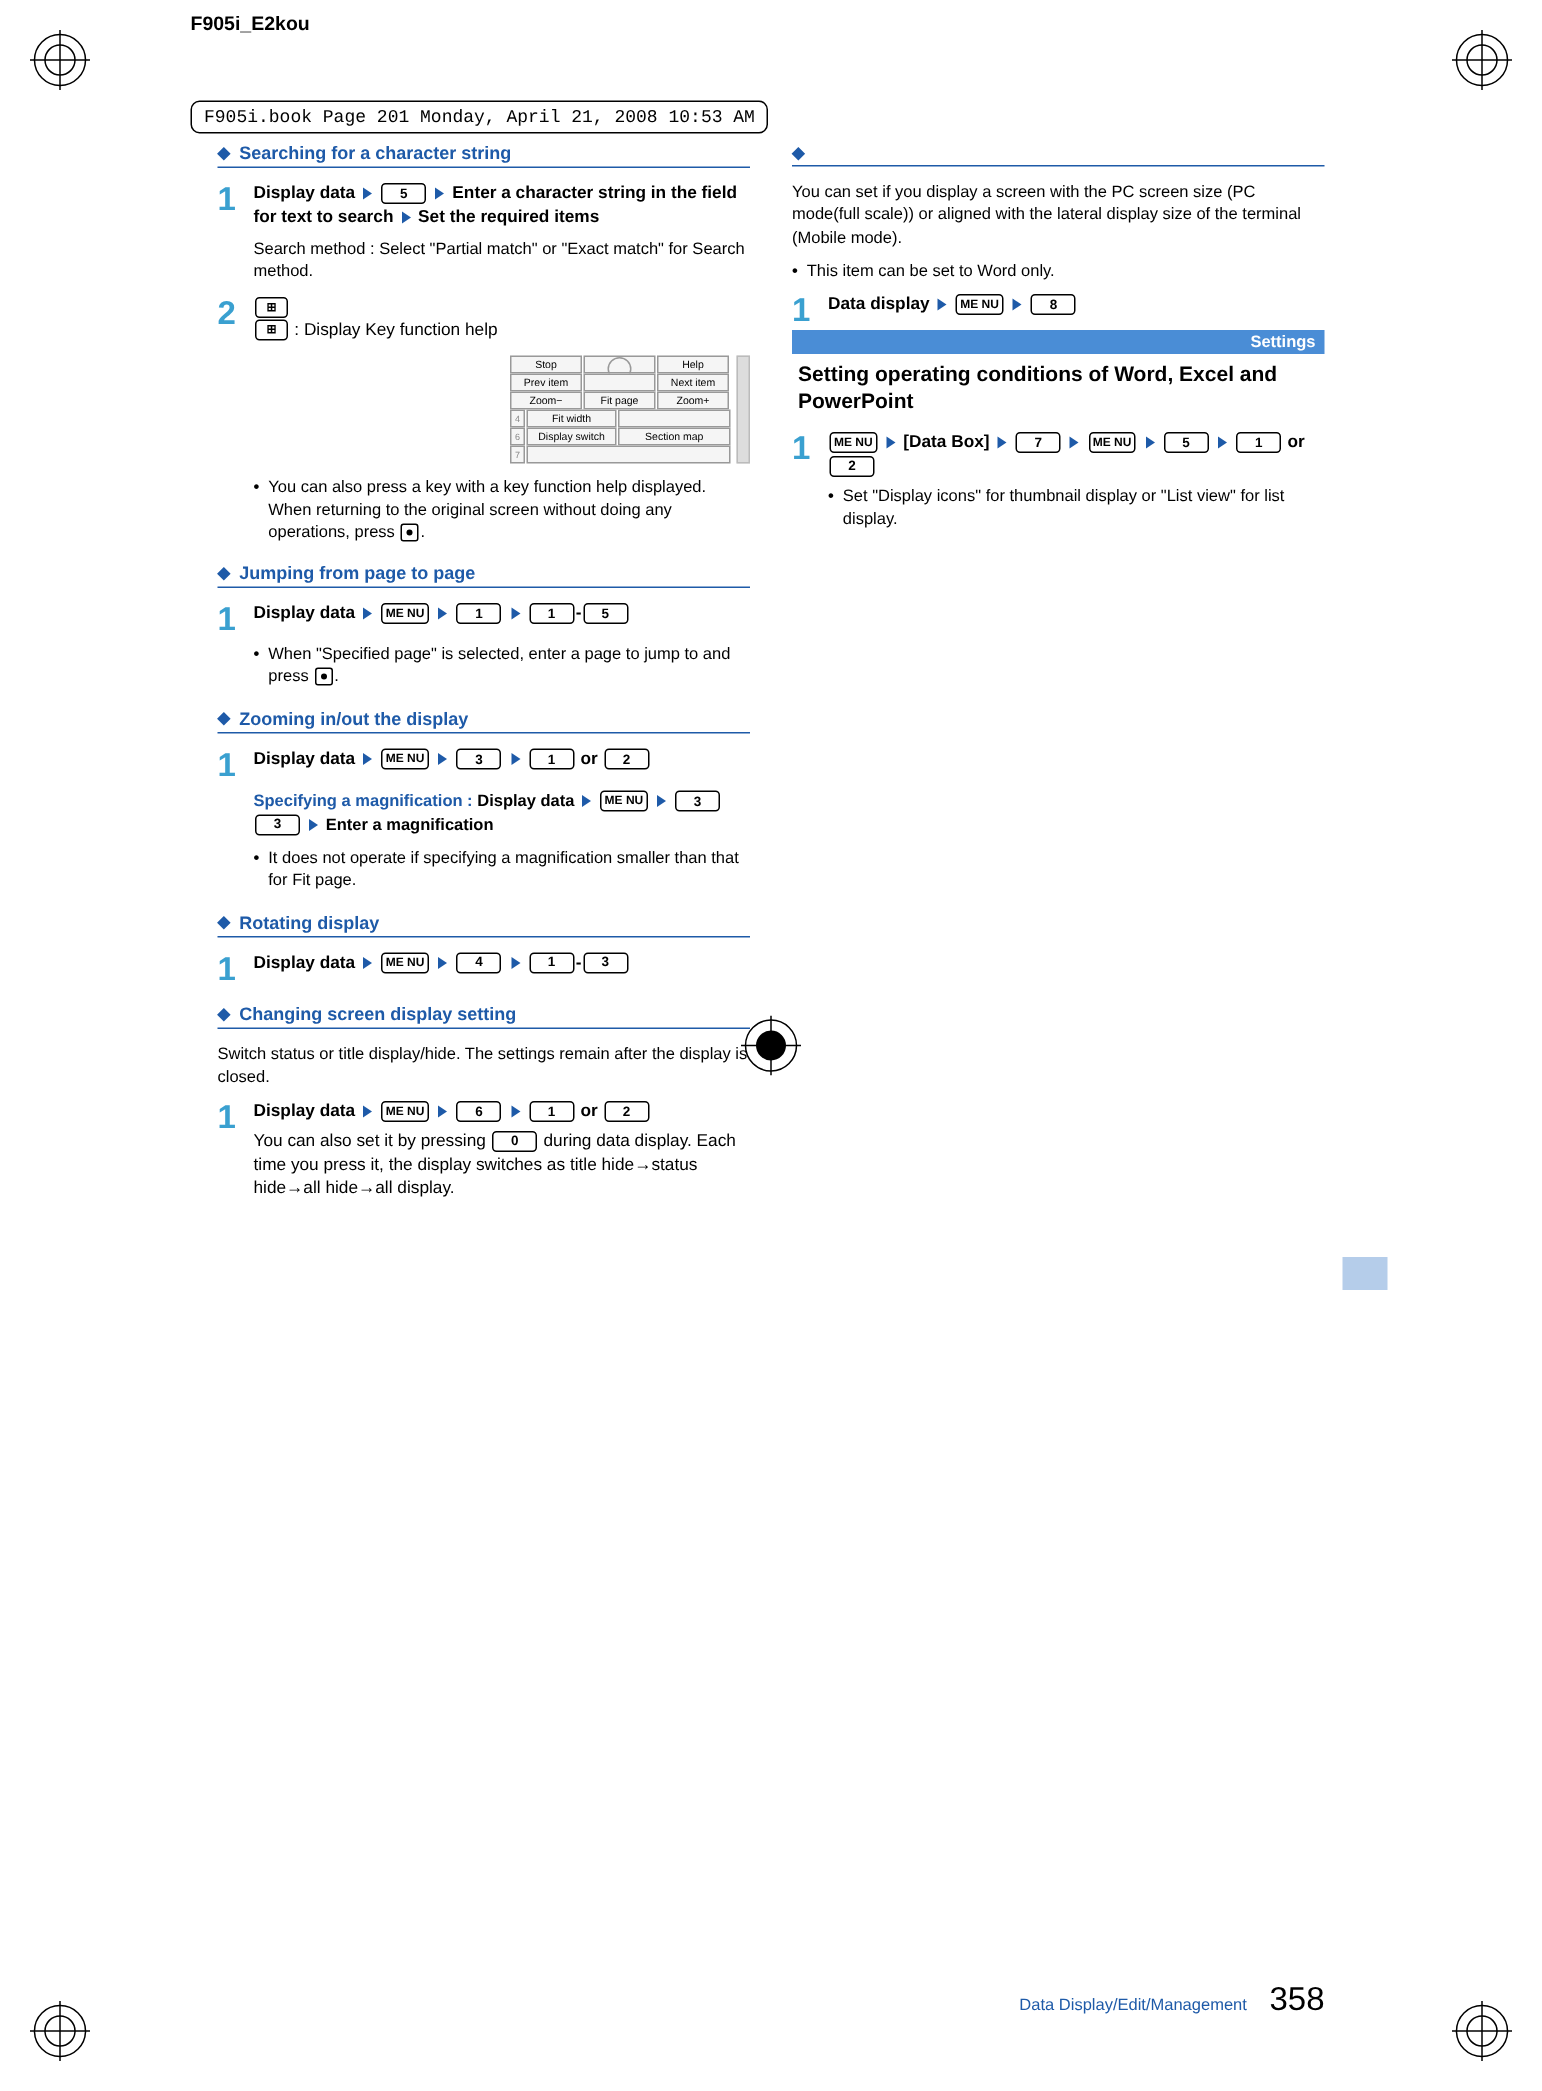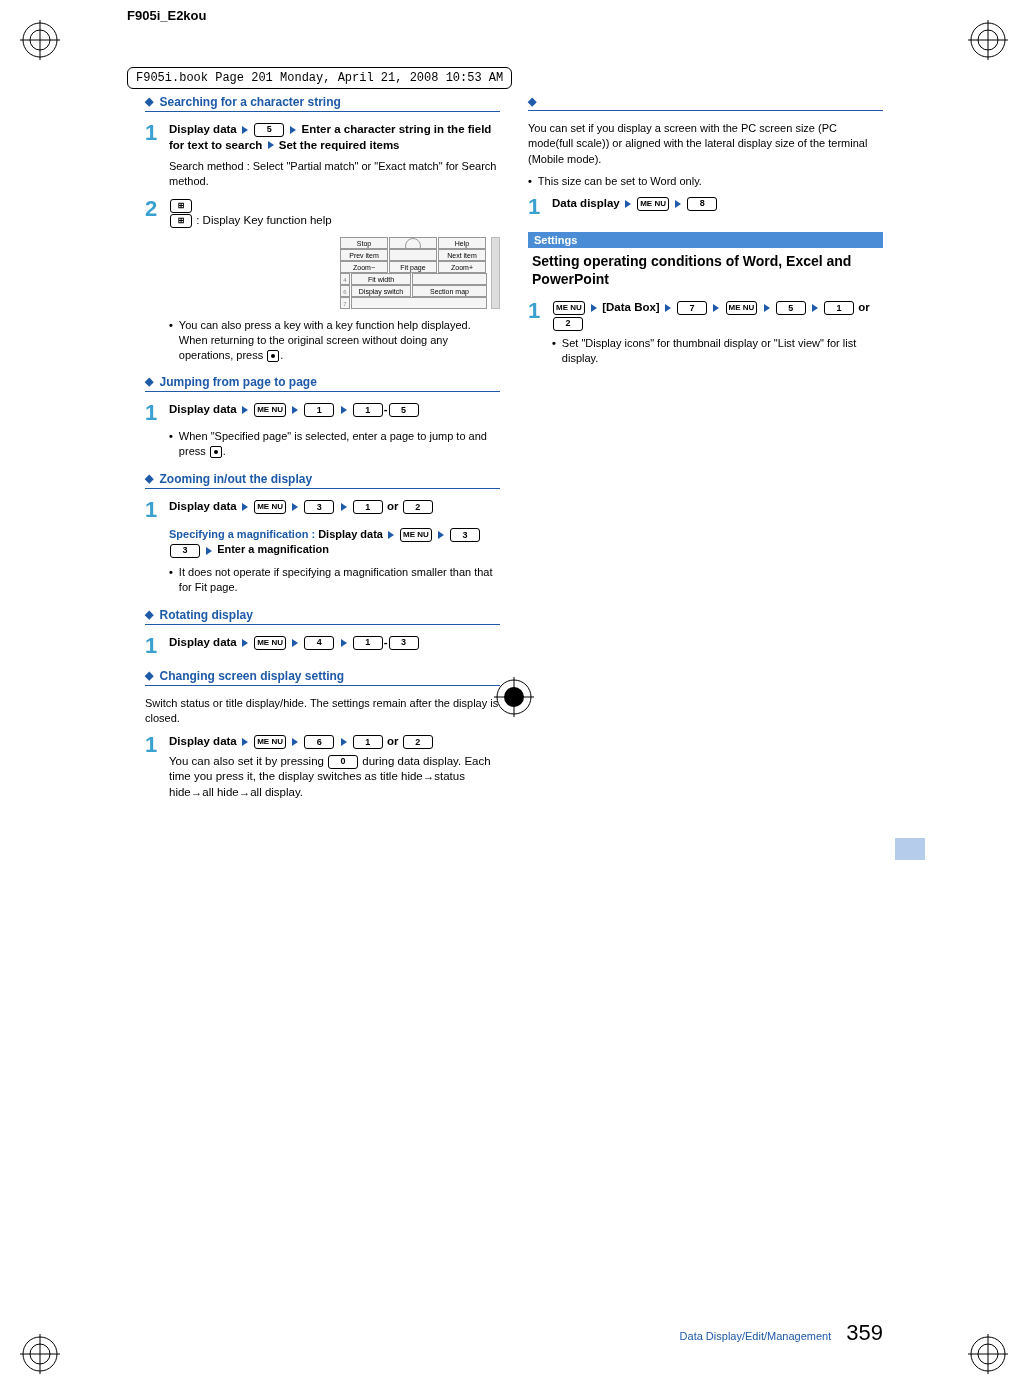--- a/index.html
+++ b/index.html
@@ -148,21 +148,21 @@
     font-size: 11px;
     line-height: 1.4;
     margin: 4px 0;
   }
   .settings-bar {
     background: #4a8dd6;
     color: #fff;
     font-size: 11px;
     font-weight: bold;
     padding: 2px 6px;
-    margin-top: 12px;
+    text-align: right;
   }
   .settings-title {
     font-weight: bold;
     font-size: 14px;
     margin: 4px 0 8px 4px;
     line-height: 1.3;
   }
   .mini-screen {
     margin: 6px 0 6px auto;
     width: 160px;
@@ -448,21 +448,21 @@
     </div>
   </div>
 
   <div class="col">
     <div class="sec-head">
       <span class="diamond">◆</span>
     </div>
     <div class="body-text">You can set if you display a screen with the PC screen size (PC mode(full scale)) or aligned with the lateral display size of the terminal (Mobile mode).</div>
     <div class="bullet" style="margin-left:0">
       <span class="dot">•</span>
-      <span>This size can be set to Word only.</span>
+      <span>This item can be set to Word only.</span>
     </div>
     <div class="step">
       <div class="step-num">1</div>
       <div class="step-body">
         <b>Data display</b>
         <span class="arrow"></span>
         <span class="keycap small">ME NU</span>
         <span class="arrow"></span>
         <span class="keycap">8</span>
       </div>
@@ -490,14 +490,14 @@
     </div>
     <div class="bullet">
       <span class="dot">•</span>
       <span>Set "Display icons" for thumbnail display or "List view" for list display.</span>
     </div>
   </div>
 </div>
 
 <div class="footer">
   <span>Data Display/Edit/Management</span>
-  <span class="pagenum">359</span>
+  <span class="pagenum">358</span>
 </div>
 
 </body></html>

